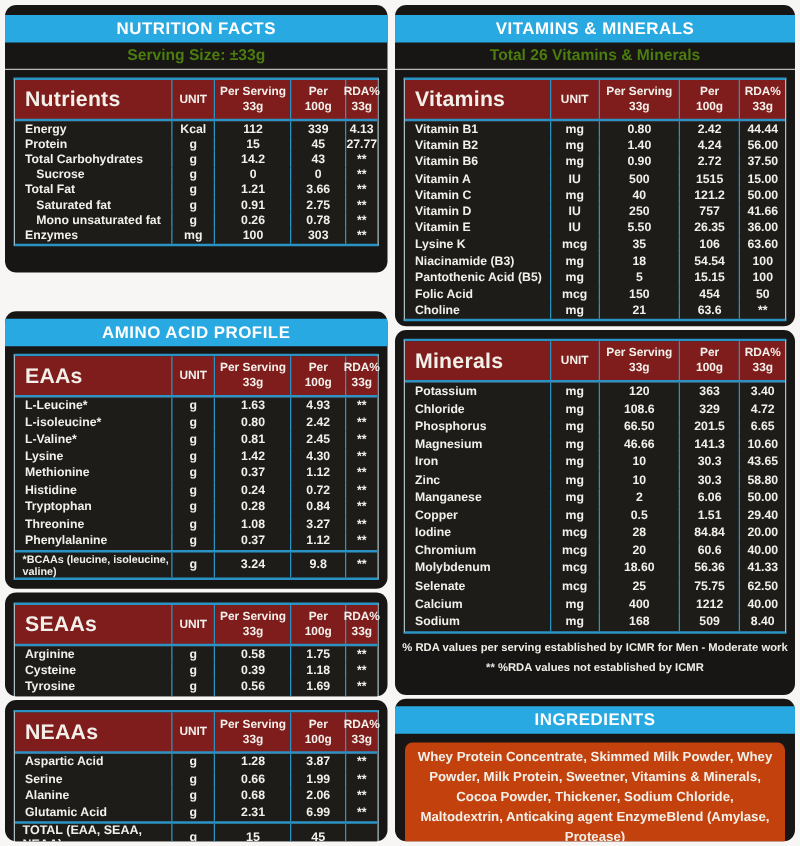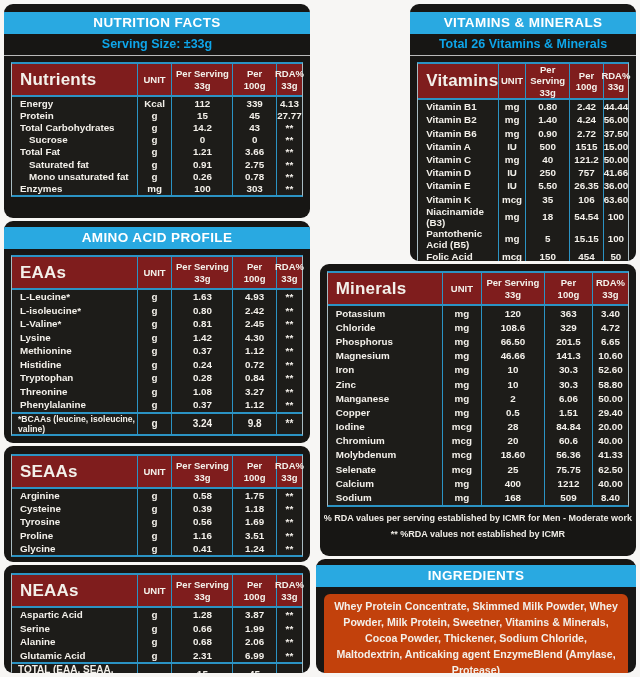--- a/index.html
+++ b/index.html
@@ -5,39 +5,39 @@
   * { margin:0; padding:0; box-sizing:border-box; }
   html,body { background:#f7f6f4; }
   .page {
     width:640px; height:677px; overflow:hidden;
     background:#f7f6f4;
     font-family:"Liberation Sans", sans-serif;
     display:flex; gap:6px; padding:4px;
   }
   .col { display:flex; flex-direction:column; gap:3px; height:669px; }
   .col.left  { width:306px; }
-  .col.right { flex:1;align-items:flex-end; }
+  .col.right { flex:1; }
   .panel {
     background:#171614; border-radius:9px; overflow:hidden;
     color:#f3f0ea; position:relative;
   }
   .p-nutrition { height:214px; }
-  .p-amino     { height:222px; }
-  .p-seaa      { height:116px; }
+  .p-amino     { height:222px;margin-top:28px; }
+  .p-seaa      { height:83px; }
   .p-neaa      { flex:1; }
   .p-vitmin    { height:257px; }
   .p-minerals  { height:292px; }
   .p-ingred    { flex:1; }
 
   .cyanbar {
     background:#29a9e1; color:#ffffff; font-weight:bold; text-align:center;
     font-size:13.5px; letter-spacing:.4px; padding:3px 0 4px; margin-top:8px;
   }
   .subbar {
-    font-weight:bold; font-size:12.5px; text-align:center; color:#0ea5e9;
+    font-weight:bold; font-size:12.5px; text-align:center; color:#4d7c0f;
     padding:3px 0 4px; border-bottom:1px solid rgba(255,255,255,.7);
   }
 
   .table {
     margin:6px 7px 7px; background:#1d1c19;
     border-left:1px solid #a9bcc2; border-right:1px solid #a9bcc2;
     border-top:2px solid #2b93c4; border-bottom:2px solid #2b93c4;
   }
   .table.cl { --cols:43% 12% 21% 15% 9%; }
   .table.cr { --cols:38% 13% 21% 16% 12%; }
@@ -424,21 +424,21 @@
               <div class="cell v">41.66</div>
             </div>
             <div class="trow">
               <div class="cell name">Vitamin E</div>
               <div class="cell v">IU</div>
               <div class="cell v">5.50</div>
               <div class="cell v">26.35</div>
               <div class="cell v">36.00</div>
             </div>
             <div class="trow">
-              <div class="cell name">Vitamin K</div>
+              <div class="cell name">Lysine K</div>
               <div class="cell v">mcg</div>
               <div class="cell v">35</div>
               <div class="cell v">106</div>
               <div class="cell v">63.60</div>
             </div>
             <div class="trow">
               <div class="cell name">Niacinamide (B3)</div>
               <div class="cell v">mg</div>
               <div class="cell v">18</div>
               <div class="cell v">54.54</div>
@@ -508,21 +508,21 @@
               <div class="cell v">mg</div>
               <div class="cell v">46.66</div>
               <div class="cell v">141.3</div>
               <div class="cell v">10.60</div>
             </div>
             <div class="trow">
               <div class="cell name">Iron</div>
               <div class="cell v">mg</div>
               <div class="cell v">10</div>
               <div class="cell v">30.3</div>
-              <div class="cell v">52.60</div>
+              <div class="cell v">43.65</div>
             </div>
             <div class="trow">
               <div class="cell name">Zinc</div>
               <div class="cell v">mg</div>
               <div class="cell v">10</div>
               <div class="cell v">30.3</div>
               <div class="cell v">58.80</div>
             </div>
             <div class="trow">
               <div class="cell name">Manganese</div>

